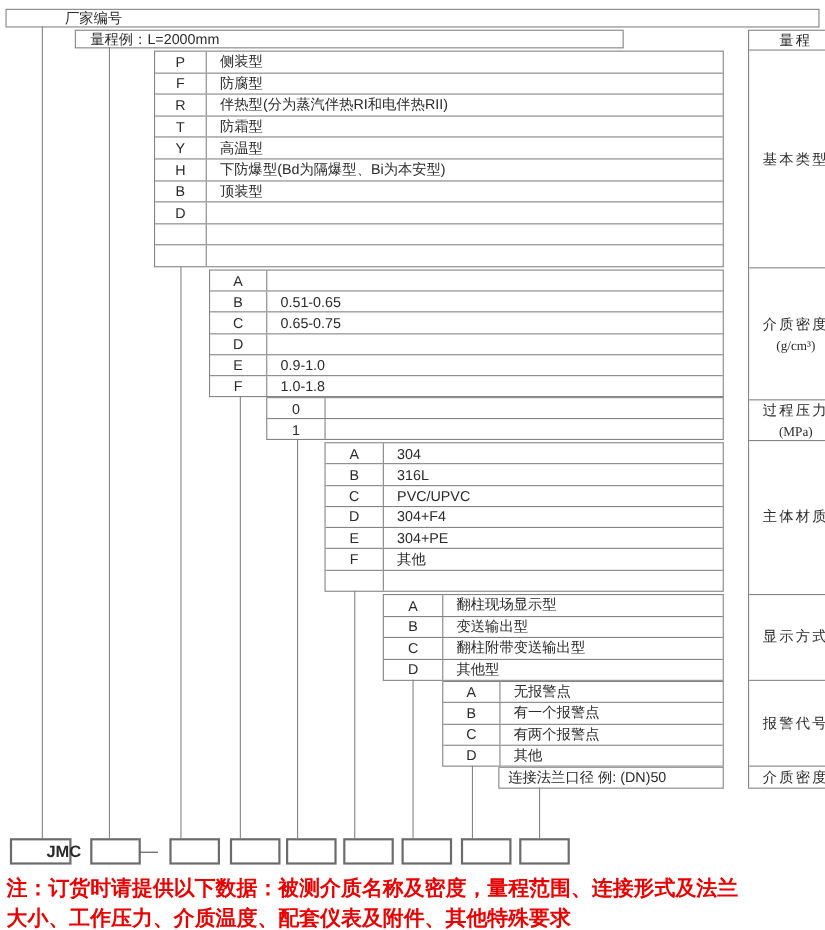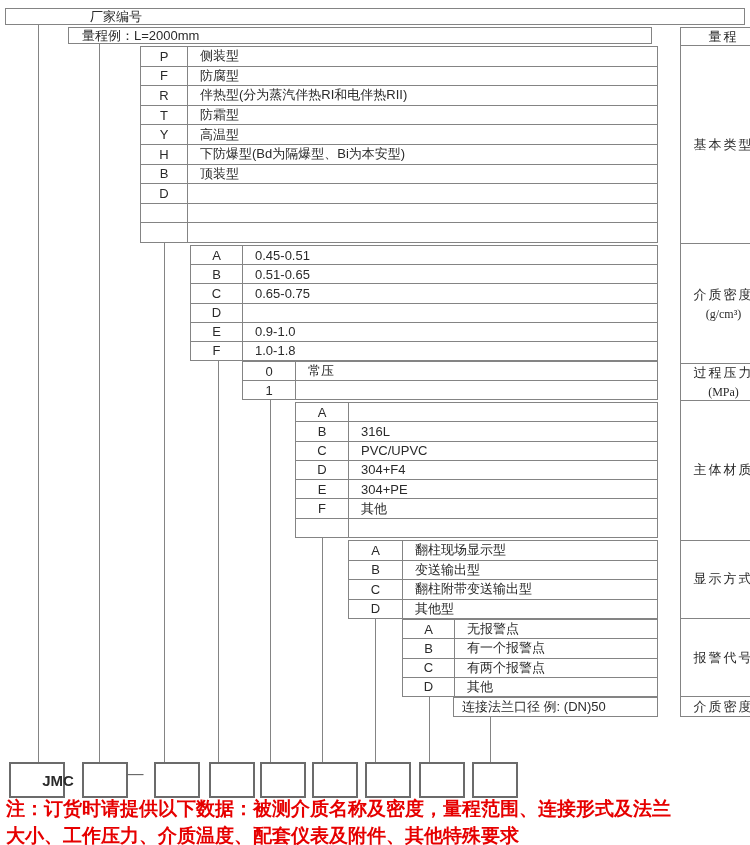--- a/index.html
+++ b/index.html
@@ -41,38 +41,38 @@
   #label-col{position:absolute;left:680px;top:27px;width:87px;height:690px;
     border:1px solid var(--line);box-sizing:border-box;display:flex;flex-direction:column;background:#fff;}
   #label-col .lcell{display:flex;flex-direction:column;align-items:center;justify-content:center;
     border-top:1px solid var(--line);box-sizing:border-box;
     font-family:"Liberation Serif", serif;font-size:13px;letter-spacing:2px;text-align:center;}
   #label-col .lcell:first-child{border-top:none;}
   #label-col .unit{letter-spacing:0;font-size:12px;margin-top:3px;}
   
   .leader{position:absolute;width:1px;background:var(--line);}
   
-  .codebox{position:absolute;top:762px;height:36px;border:2px solid var(--boxline);
+  .codebox{position:absolute;top:762px;height:24px;border:2px solid var(--boxline);
     box-sizing:border-box;background:#fff;display:flex;align-items:center;justify-content:center;
     font-size:15px;font-weight:bold;padding-left:42px;}
   #dash{position:absolute;top:761px;left:119px;width:32px;height:26px;display:flex;
     align-items:center;justify-content:center;font-size:17px;color:#666;}
   
   #note{position:absolute;left:6px;top:795px;width:742px;color:#e60000;
     font-size:19px;line-height:27px;font-weight:bold;white-space:nowrap;}
 </style>
 </head>
 <body>
 
 <div id="canvas">
 
-  <div class="cellbox" style="left:5px;top:8px;width:740px;height:17px;padding-left:84px;">
+  <div class="cellbox" style="left:5px;top:8px;width:740px;height:17px;padding-left:53px;">
     <span>厂家编号</span>
   </div>
-  <div class="cellbox" style="left:68px;top:27px;width:584px;height:17px;padding-left:13px;">
+  <div class="cellbox" style="left:68px;top:27px;width:499px;height:17px;padding-left:13px;">
     <span>量程例：L=2000mm</span>
   </div>
 
   <div class="sec" id="sec-basic">
       <div class="row">
         <div class="code">P</div>
         <div class="desc">侧装型</div>
       </div>
       <div class="row">
         <div class="code">F</div>
@@ -106,21 +106,20 @@
         <div class="desc"></div>
       </div>
       <div class="row">
         <div class="code"></div>
         <div class="desc"></div>
       </div>
     </div>
   <div class="sec" id="sec-density">
       <div class="row">
         <div class="code">A</div>
-        <div class="desc">0.45-0.51</div>
       </div>
       <div class="row">
         <div class="code">B</div>
         <div class="desc">0.51-0.65</div>
       </div>
       <div class="row">
         <div class="code">C</div>
         <div class="desc">0.65-0.75</div>
       </div>
       <div class="row">
@@ -131,29 +130,29 @@
         <div class="desc">0.9-1.0</div>
       </div>
       <div class="row">
         <div class="code">F</div>
         <div class="desc">1.0-1.8</div>
       </div>
     </div>
   <div class="sec" id="sec-pressure">
       <div class="row">
         <div class="code">0</div>
-        <div class="desc">常压</div>
       </div>
       <div class="row">
         <div class="code">1</div>
       </div>
     </div>
   <div class="sec" id="sec-material">
       <div class="row">
         <div class="code">A</div>
+        <div class="desc">304</div>
       </div>
       <div class="row">
         <div class="code">B</div>
         <div class="desc">316L</div>
       </div>
       <div class="row">
         <div class="code">C</div>
         <div class="desc">PVC/UPVC</div>
       </div>
       <div class="row">

